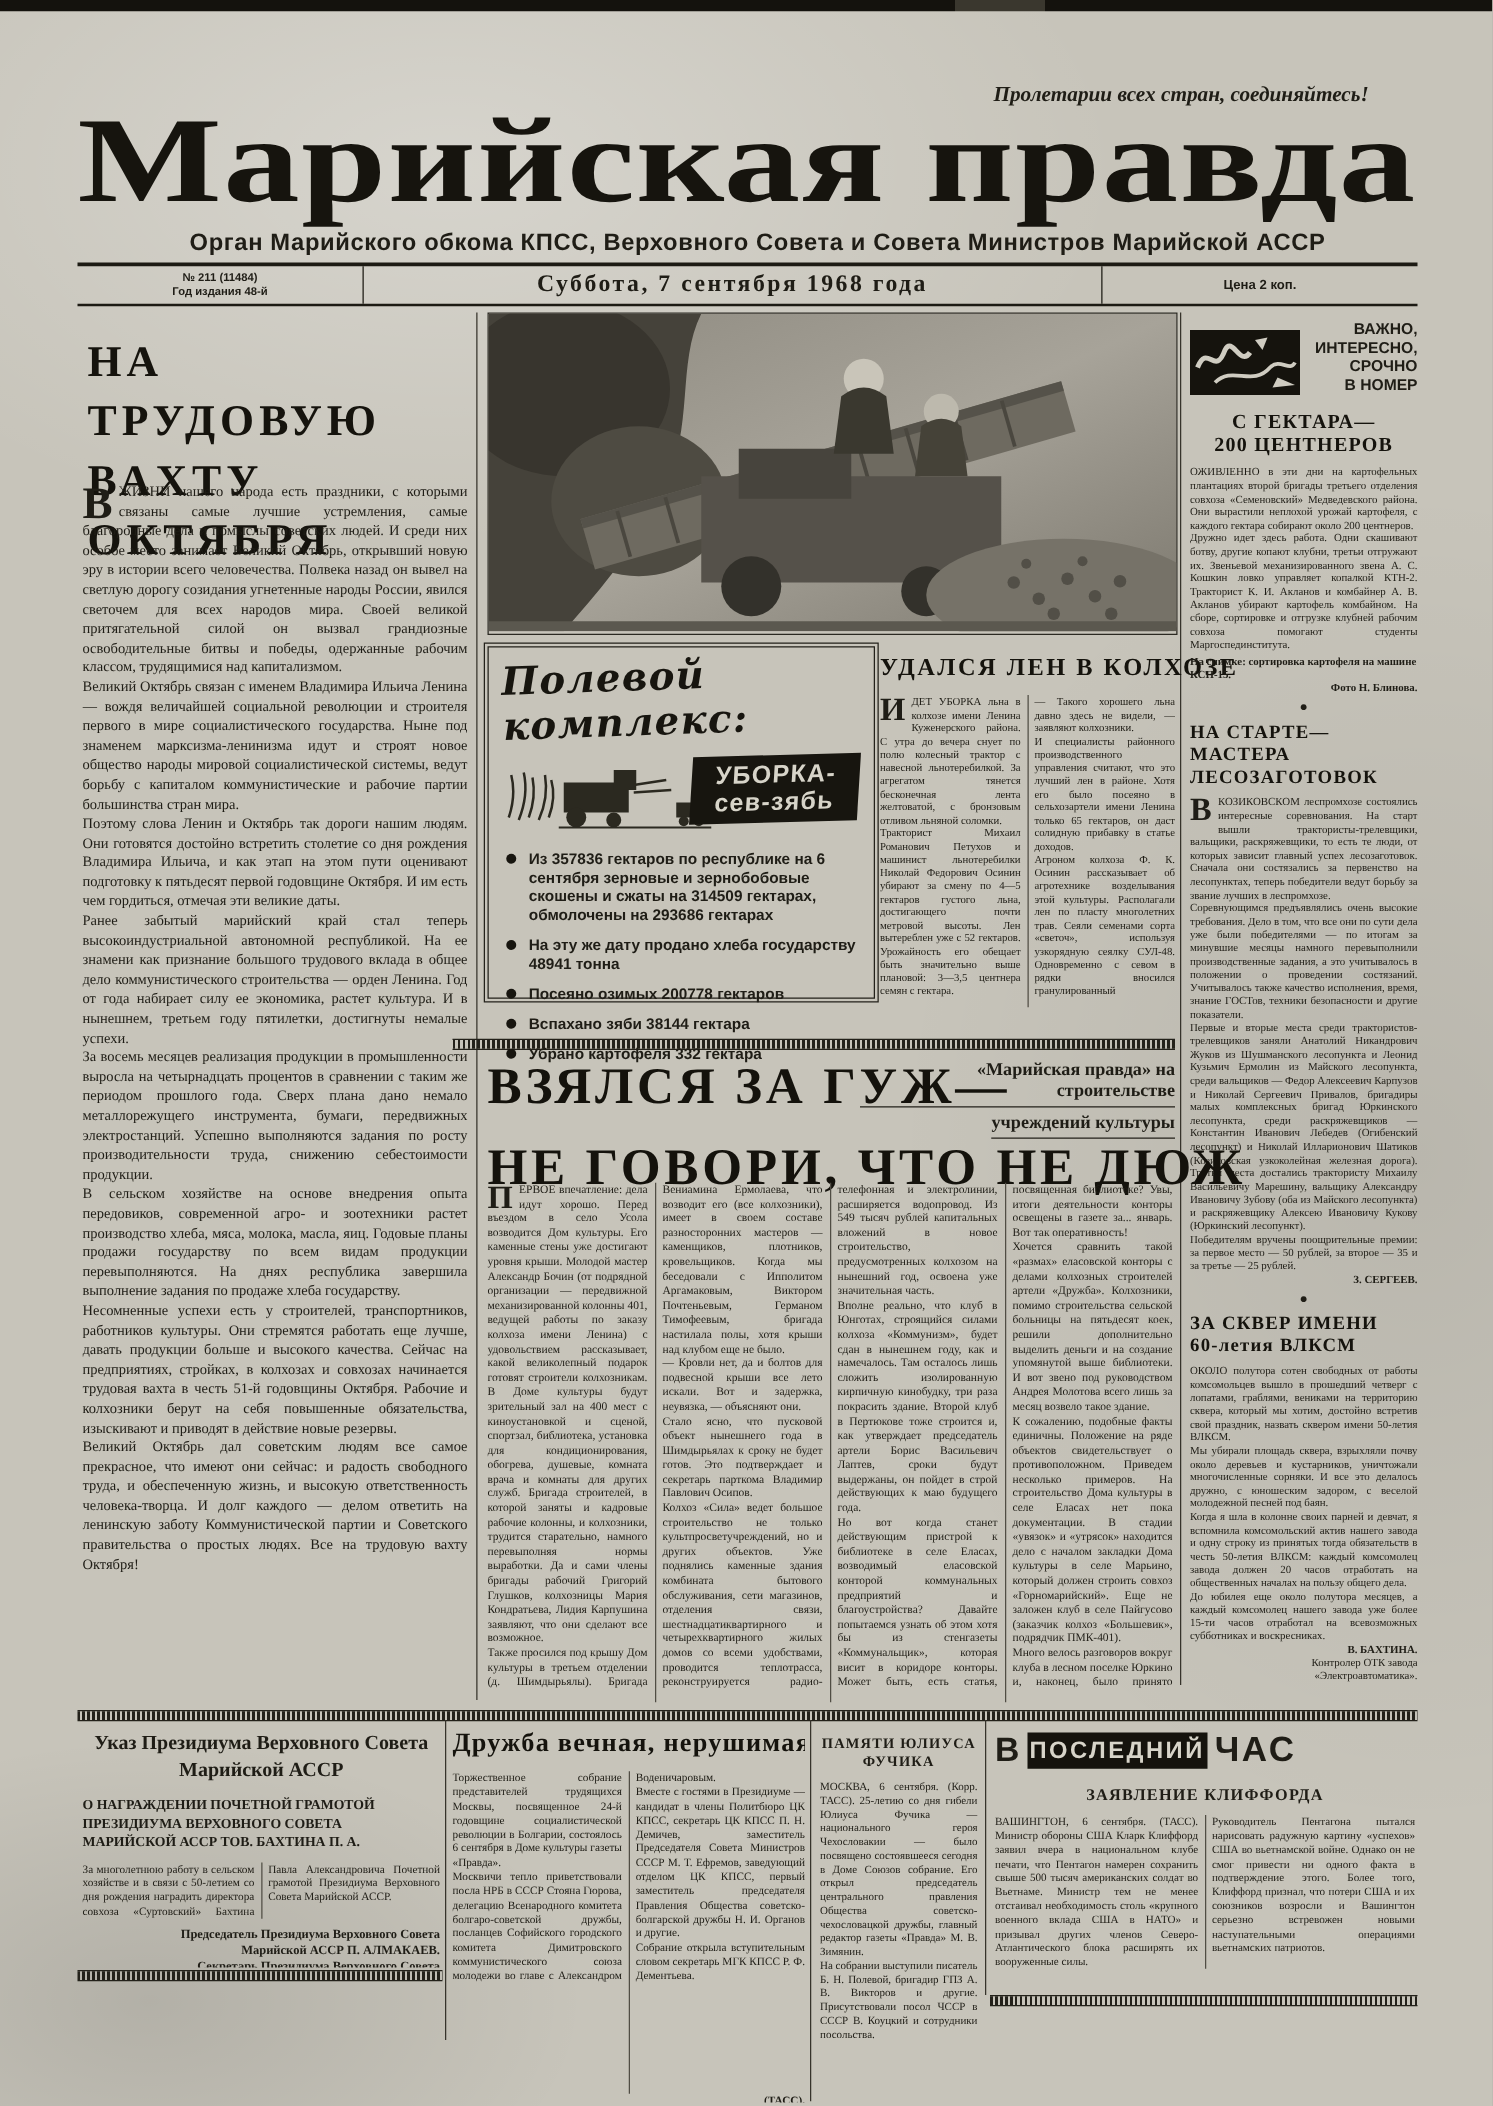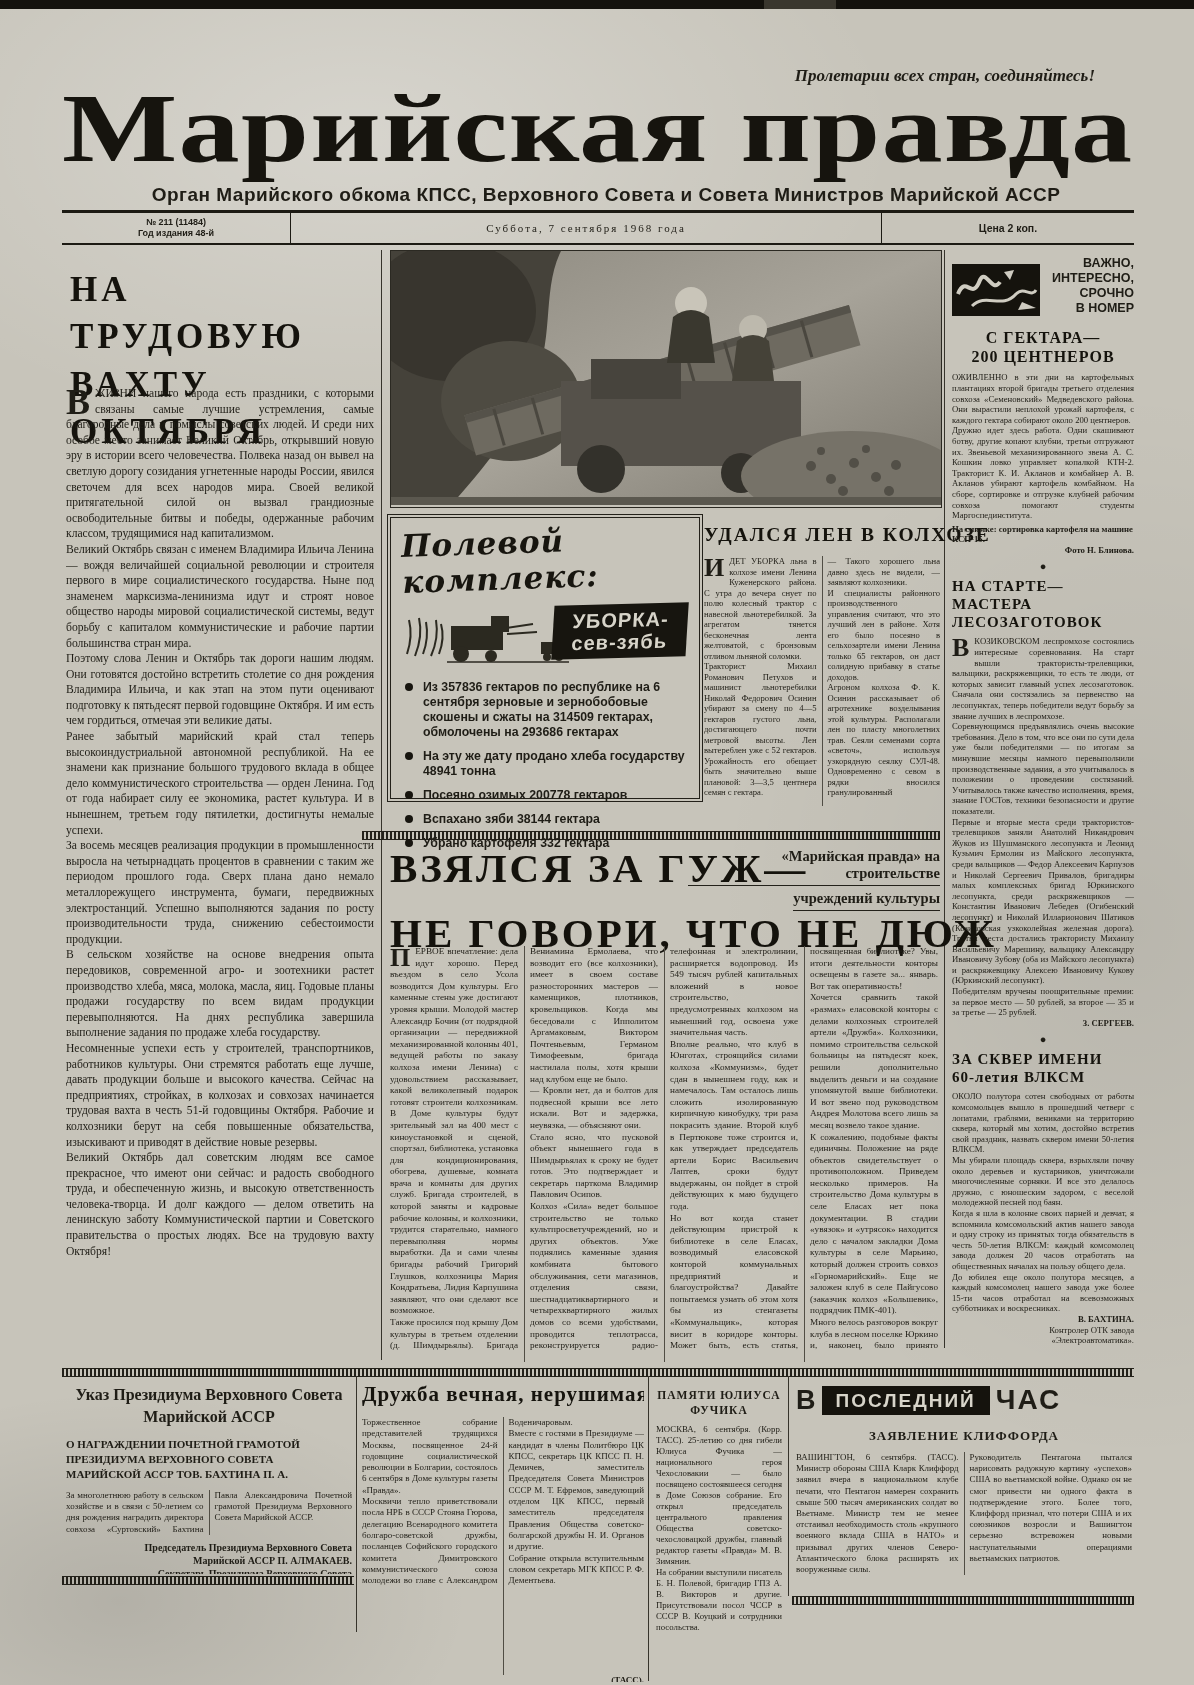--- a/index.html
+++ b/index.html
@@ -21,21 +21,21 @@
     background:repeating-linear-gradient(90deg,#23211a 0 2px,rgba(0,0,0,0) 2px 4px);}
   .topband{position:absolute;left:0;top:0;width:100%;height:9px;background:linear-gradient(90deg,#14120d 0 64%,#3a372e 64% 70%,#14120d 70% 100%);}
   
   .slogan{font-style:italic;font-weight:bold;font-size:17px;}
   .mast-title{font-weight:bold;font-size:97px;line-height:1;letter-spacing:1px;white-space:nowrap;
     transform:scaleX(1.26);transform-origin:left center;color:#16140e;}
   .organ{font-weight:bold;font-size:19px;letter-spacing:.5px;}
   .datebar{display:flex;align-items:stretch;border-top:3px solid #1c1a13;border-bottom:2px solid #1c1a13;height:30px;}
   .datebar .cell{display:flex;align-items:center;justify-content:center;}
   .issue{width:228px;border-right:1px solid #1c1a13;font-size:9px;font-weight:bold;line-height:1.25;}
-  .datemid{flex:1;font-weight:normal;font-size:11px;letter-spacing:2px;}
+  .datemid{flex:1;font-weight:bold;font-size:19px;letter-spacing:2px;}
   .price{width:252px;border-left:1px solid #1c1a13;font-weight:bold;font-size:10.5px;}
   
   .lead-head{font-weight:bold;font-size:35px;line-height:1.35;letter-spacing:4px;white-space:pre-line;color:#15130d;}
   .lead-body{font-size:11.6px;line-height:15.6px;}
   .dc{float:left;font-weight:bold;line-height:.78;margin:2px 5px 0 0;}
   .dc-lead{font-size:36px;}
   .dc-sm{font-size:26px;}
   
   .fieldbox{border:1px solid #23211a;outline:1px solid #23211a;outline-offset:2px;padding:10px 12px 6px;}
   .script-title{font-family:"DejaVu Serif",serif;font-style:italic;font-weight:bold;font-size:31px;
@@ -63,21 +63,21 @@
   .cols4{column-count:4;column-gap:12px;column-rule:1px solid #504d44;}
   .guzh-body{font-size:9.2px;line-height:11.6px;}
   
   .ukaz-t{font-weight:bold;font-size:16px;line-height:1.35;}
   .ukaz-sub{font-weight:bold;font-size:11px;line-height:1.35;}
   .b-col{font-size:9px;line-height:11.3px;}
   .dr-t{font-weight:bold;font-size:21px;letter-spacing:1px;color:#15130d;white-space:nowrap;}
   .fu-t{font-weight:bold;font-size:11.5px;line-height:1.3;letter-spacing:1px;}
   .lh-v{font-weight:bold;font-size:27px;font-family:"Liberation Sans",sans-serif;}
   .lh-badge{background:#15130d;color:#d7d4c9;font-family:"Liberation Sans",sans-serif;font-weight:bold;
-    font-size:19px;padding:4px 14px 3px;letter-spacing:2px;}
+    font-size:19px;padding:4px 2px 3px;letter-spacing:2px;}
   .lh-chas{font-weight:bold;font-size:28px;font-family:"Liberation Sans",sans-serif;letter-spacing:2px;}
   .photo-frame{border:1px solid #2b2922;}
 </style>
 </head>
 <body>
 
 <div id="page">
   <div class="topband"></div>
 
   <div class="abs slogan rt" style="left:620px;top:66px;width:475px;">Пролетарии всех стран, соединяйтесь!</div>

